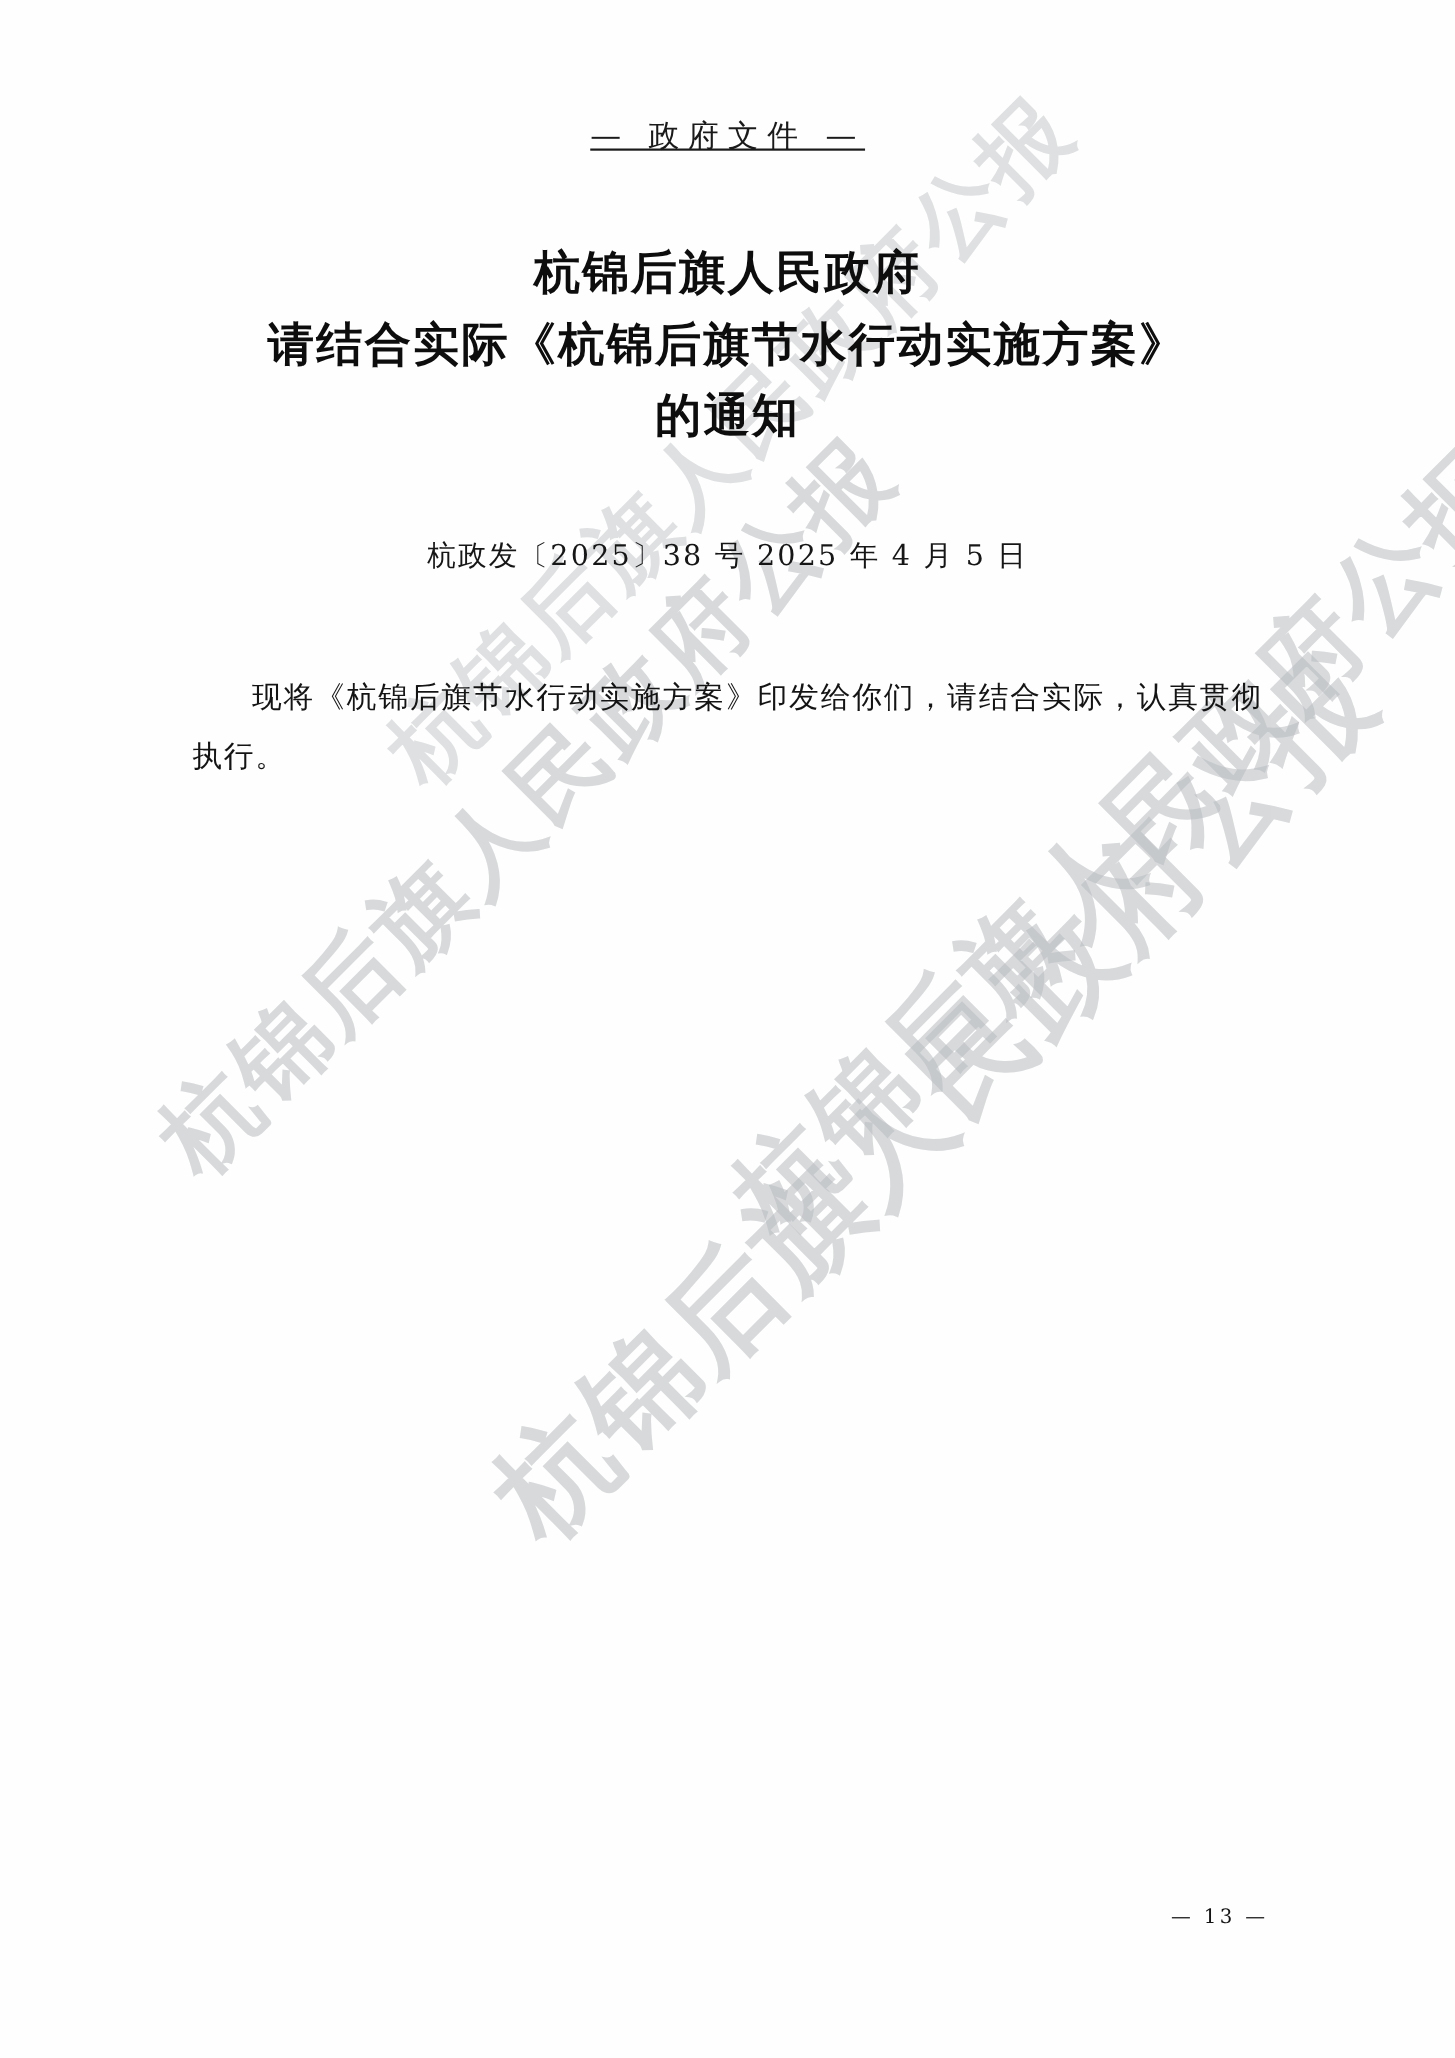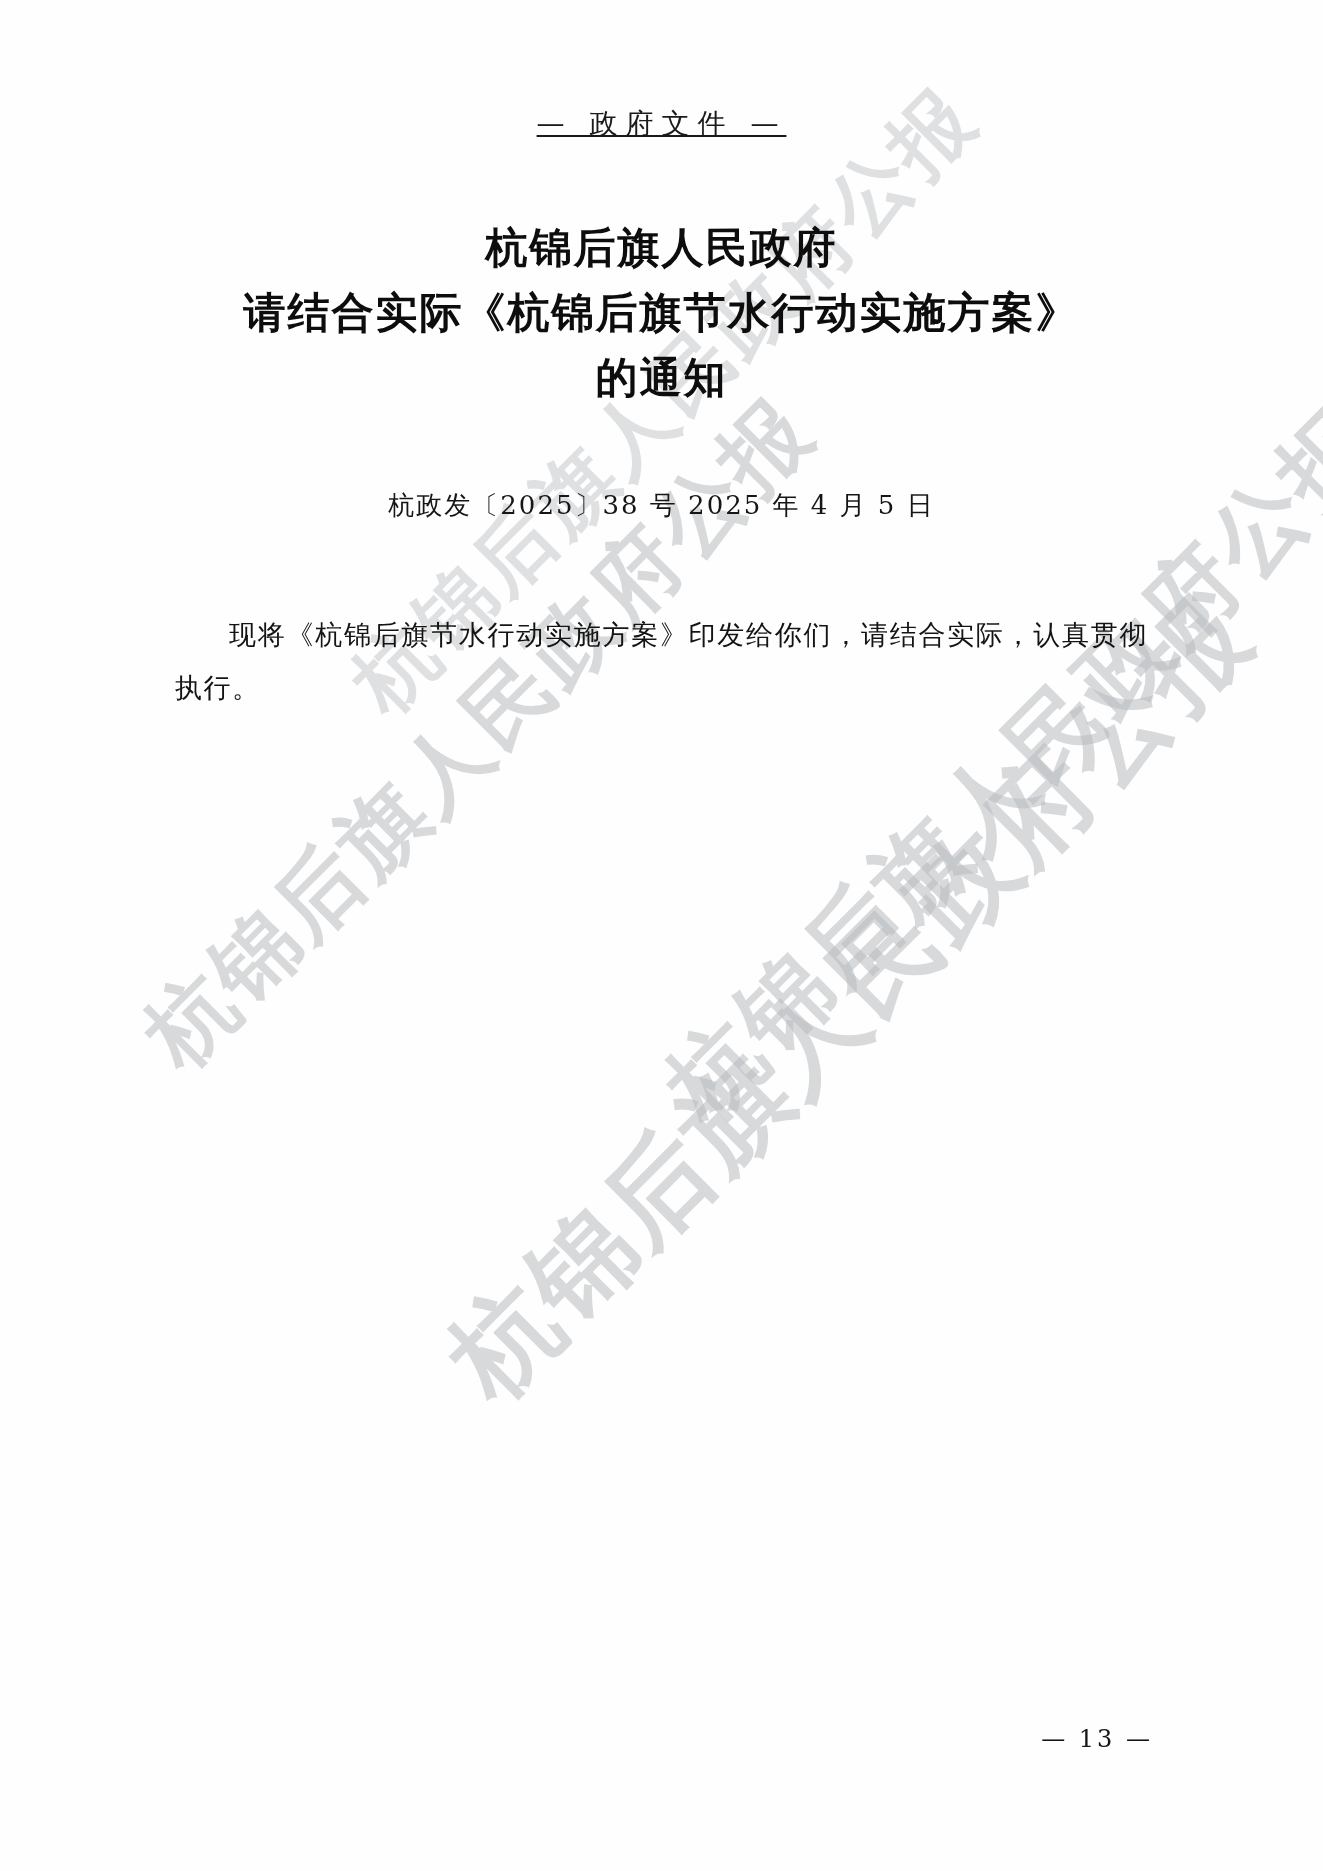--- a/index.html
+++ b/index.html
@@ -117,21 +117,21 @@
   }
   .para {
     margin: 0;
     text-indent: 2em;
   }
 
   .page-number {
     position: absolute;
     right: 170px;
     bottom: 118px;
-    font-size: 24px;
+    font-size: 18px;
     letter-spacing: 3px;
     color: #141414;
     z-index: 2;
     margin-top: 28px;
   }
 </style>
 </head>
 <body>
 
 <div class="page">

